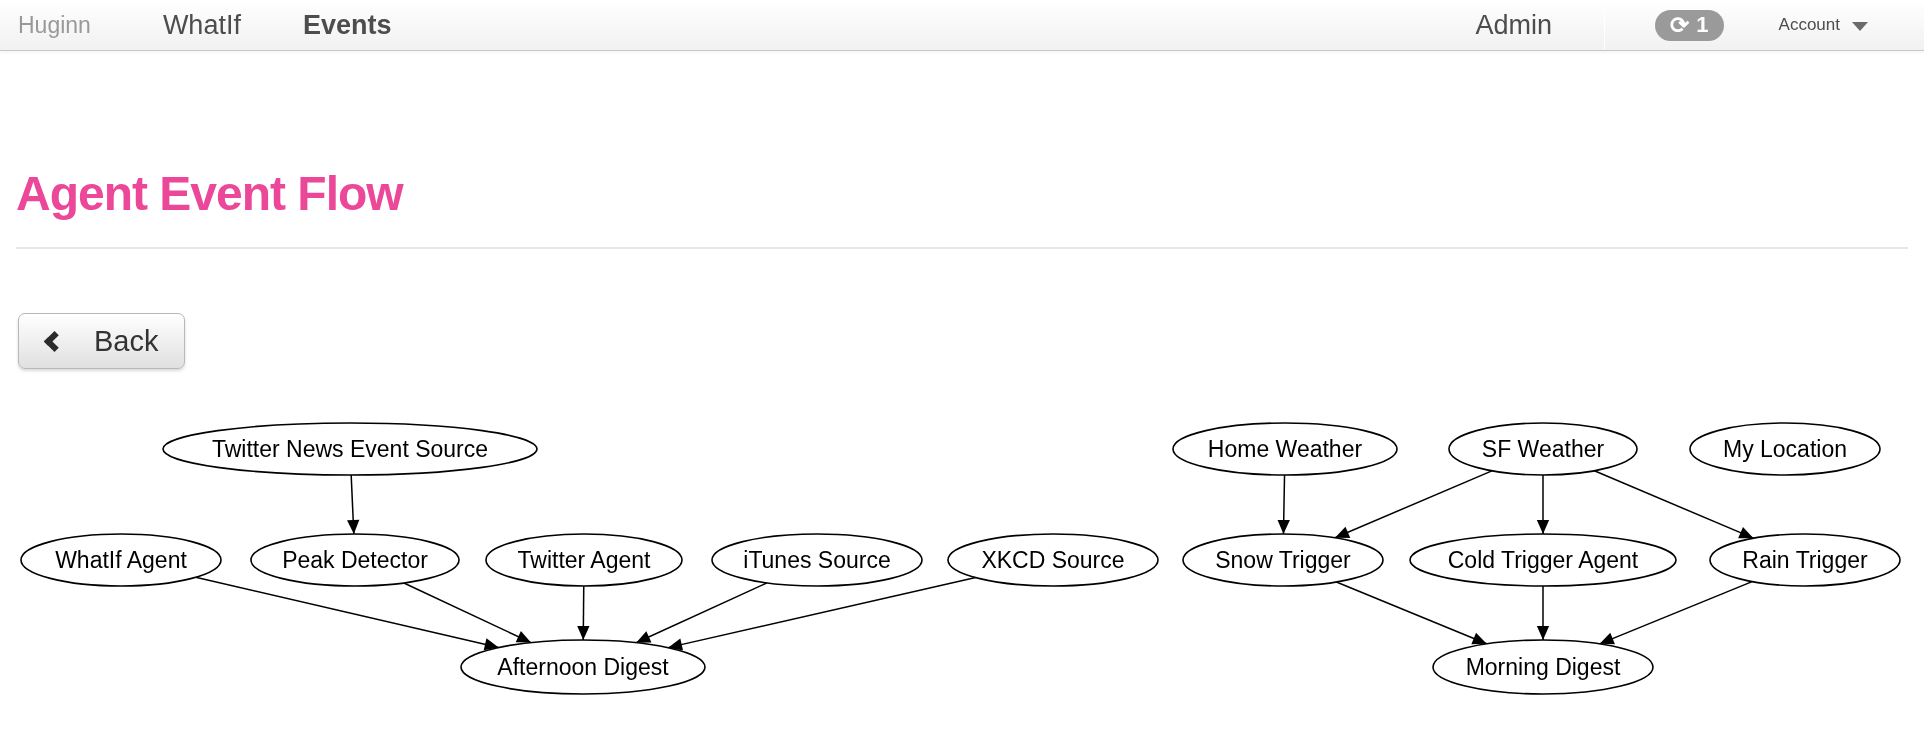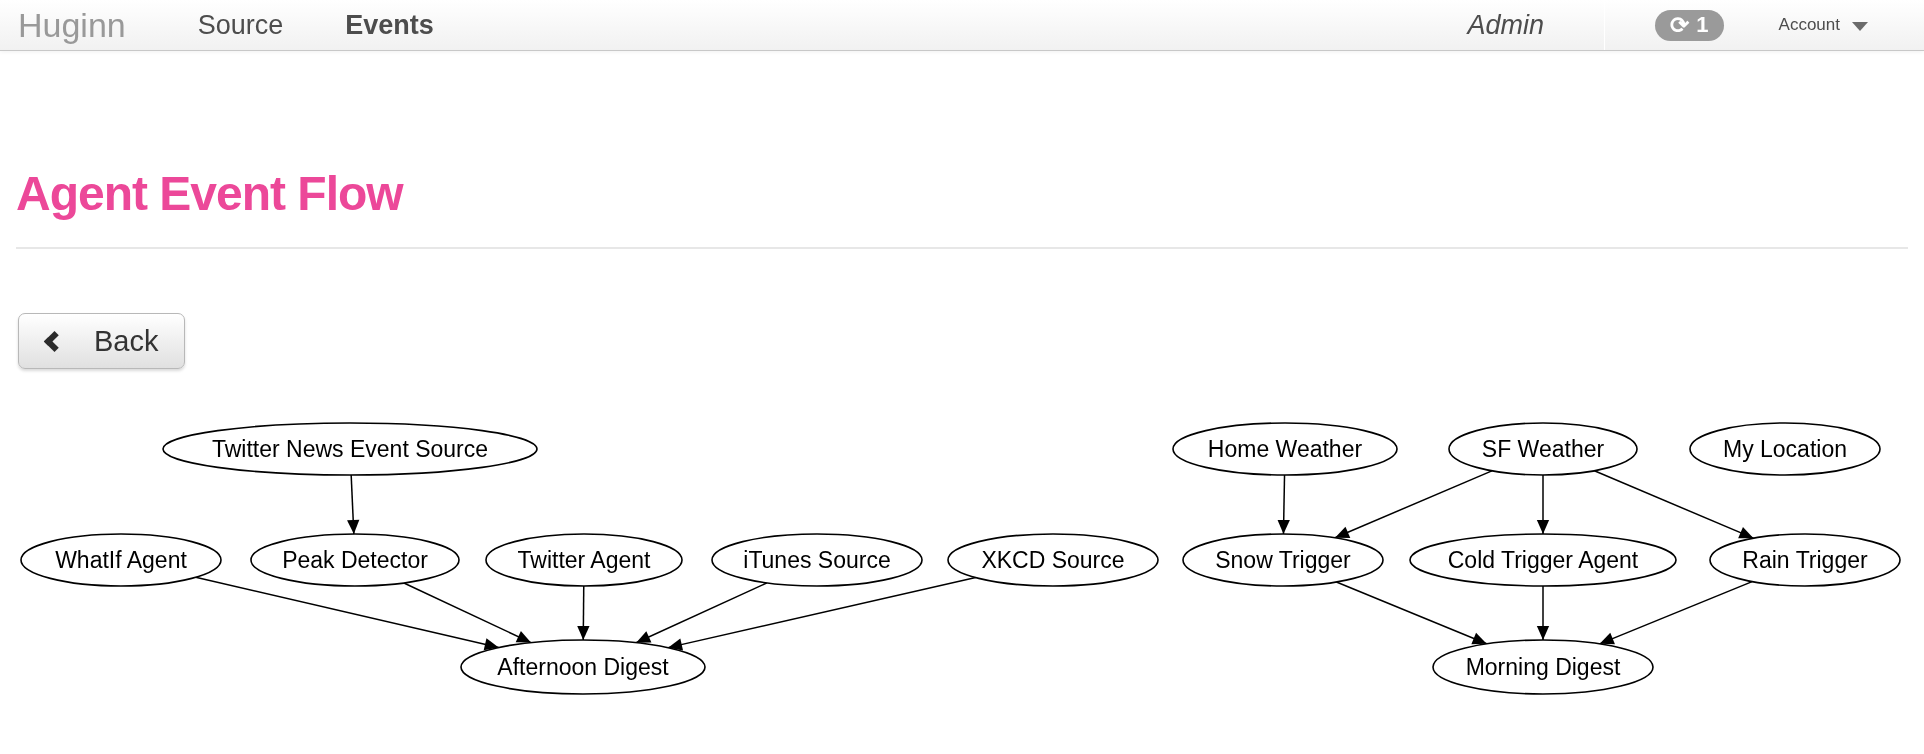--- a/index.html
+++ b/index.html
@@ -9,30 +9,30 @@
   
   .navbar {
     height: 51px; width: 100%;
     background: linear-gradient(#ffffff, #f1f1f1);
     border-bottom: 1px solid #c8c8c8;
     box-shadow: 0 1px 4px rgba(0,0,0,0.06);
     display: flex; align-items: center;
     position: relative;
   }
   .brand {
-    margin-left: 18px; font-size: 34px; color: #999999;
+    margin-left: 18px; font-size: 23px; color: #999999;
     text-decoration: none; line-height: 50px;
   }
   .nav-link {
     font-size: 27px; color: #4d4d4d; text-decoration: none; line-height: 50px;
   }
   .nav-link.agents { margin-left: 72px; }
   .nav-link.events { margin-left: 62px; font-weight: bold; }
   .nav-right { margin-left: auto; display: flex; align-items: center; height: 100%; }
-  .nav-link.admin { margin-right: 16px; font-style: italic; }
+  .nav-link.admin { margin-right: 8px; }
   .v-divider {
     width: 1px; height: 50px; background: #e2e2e2;
     border-right: 1px solid #ffffff; margin-left: 44px;
   }
   .jobs-badge {
     margin-left: 50px; height: 31px; padding: 0 15px;
     background: #9a9a9a; border-radius: 16px;
     display: inline-flex; align-items: center; gap: 7px;
     color: #ffffff; font-size: 22px; font-weight: bold; text-decoration: none;
   }
@@ -83,21 +83,21 @@
   .graph-edge { stroke: #000000; stroke-width: 1.5; }
 </style>
 </head>
 <body>
 
 
 
 
 <div class="navbar">
   <a class="brand" href="#">Huginn</a>
-  <a class="nav-link agents" href="#">Source</a>
+  <a class="nav-link agents" href="#">WhatIf</a>
   <a class="nav-link events" href="#">Events</a>
 
   <div class="nav-right">
     <a class="nav-link admin" href="#">Admin</a>
     <div class="v-divider"></div>
     <a class="jobs-badge" href="#">
       <span class="refresh-glyph">⟳</span>
       <span>1</span>
     </a>
     <a class="account" href="#">

